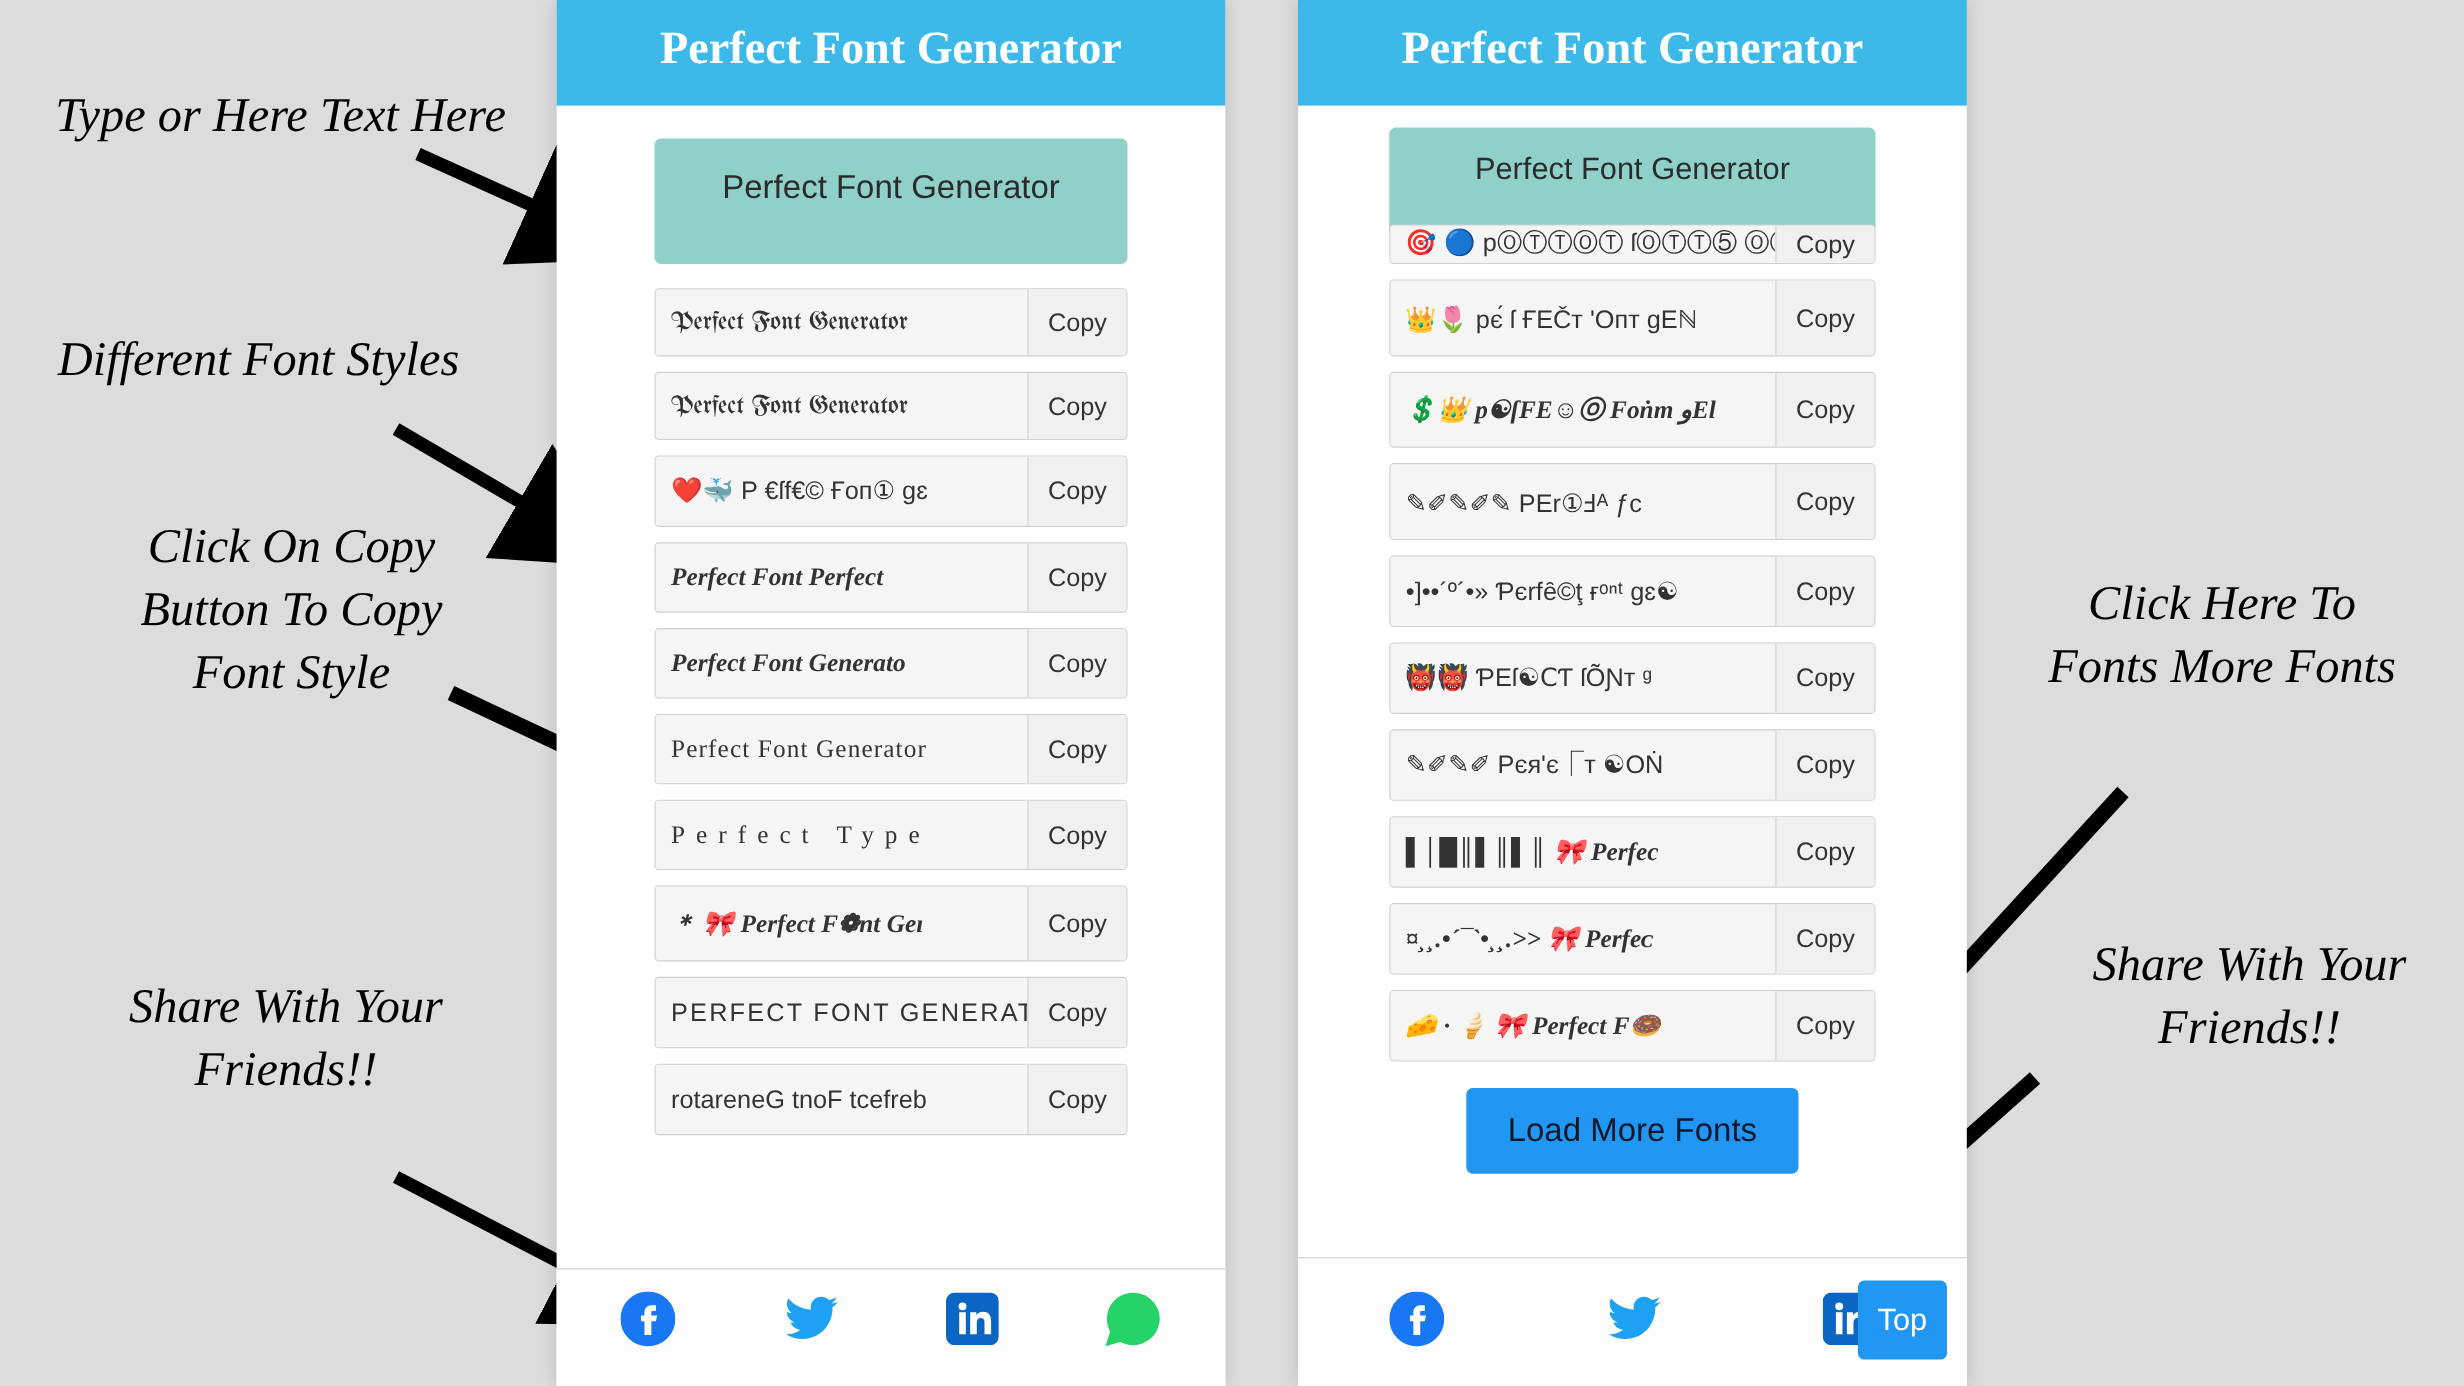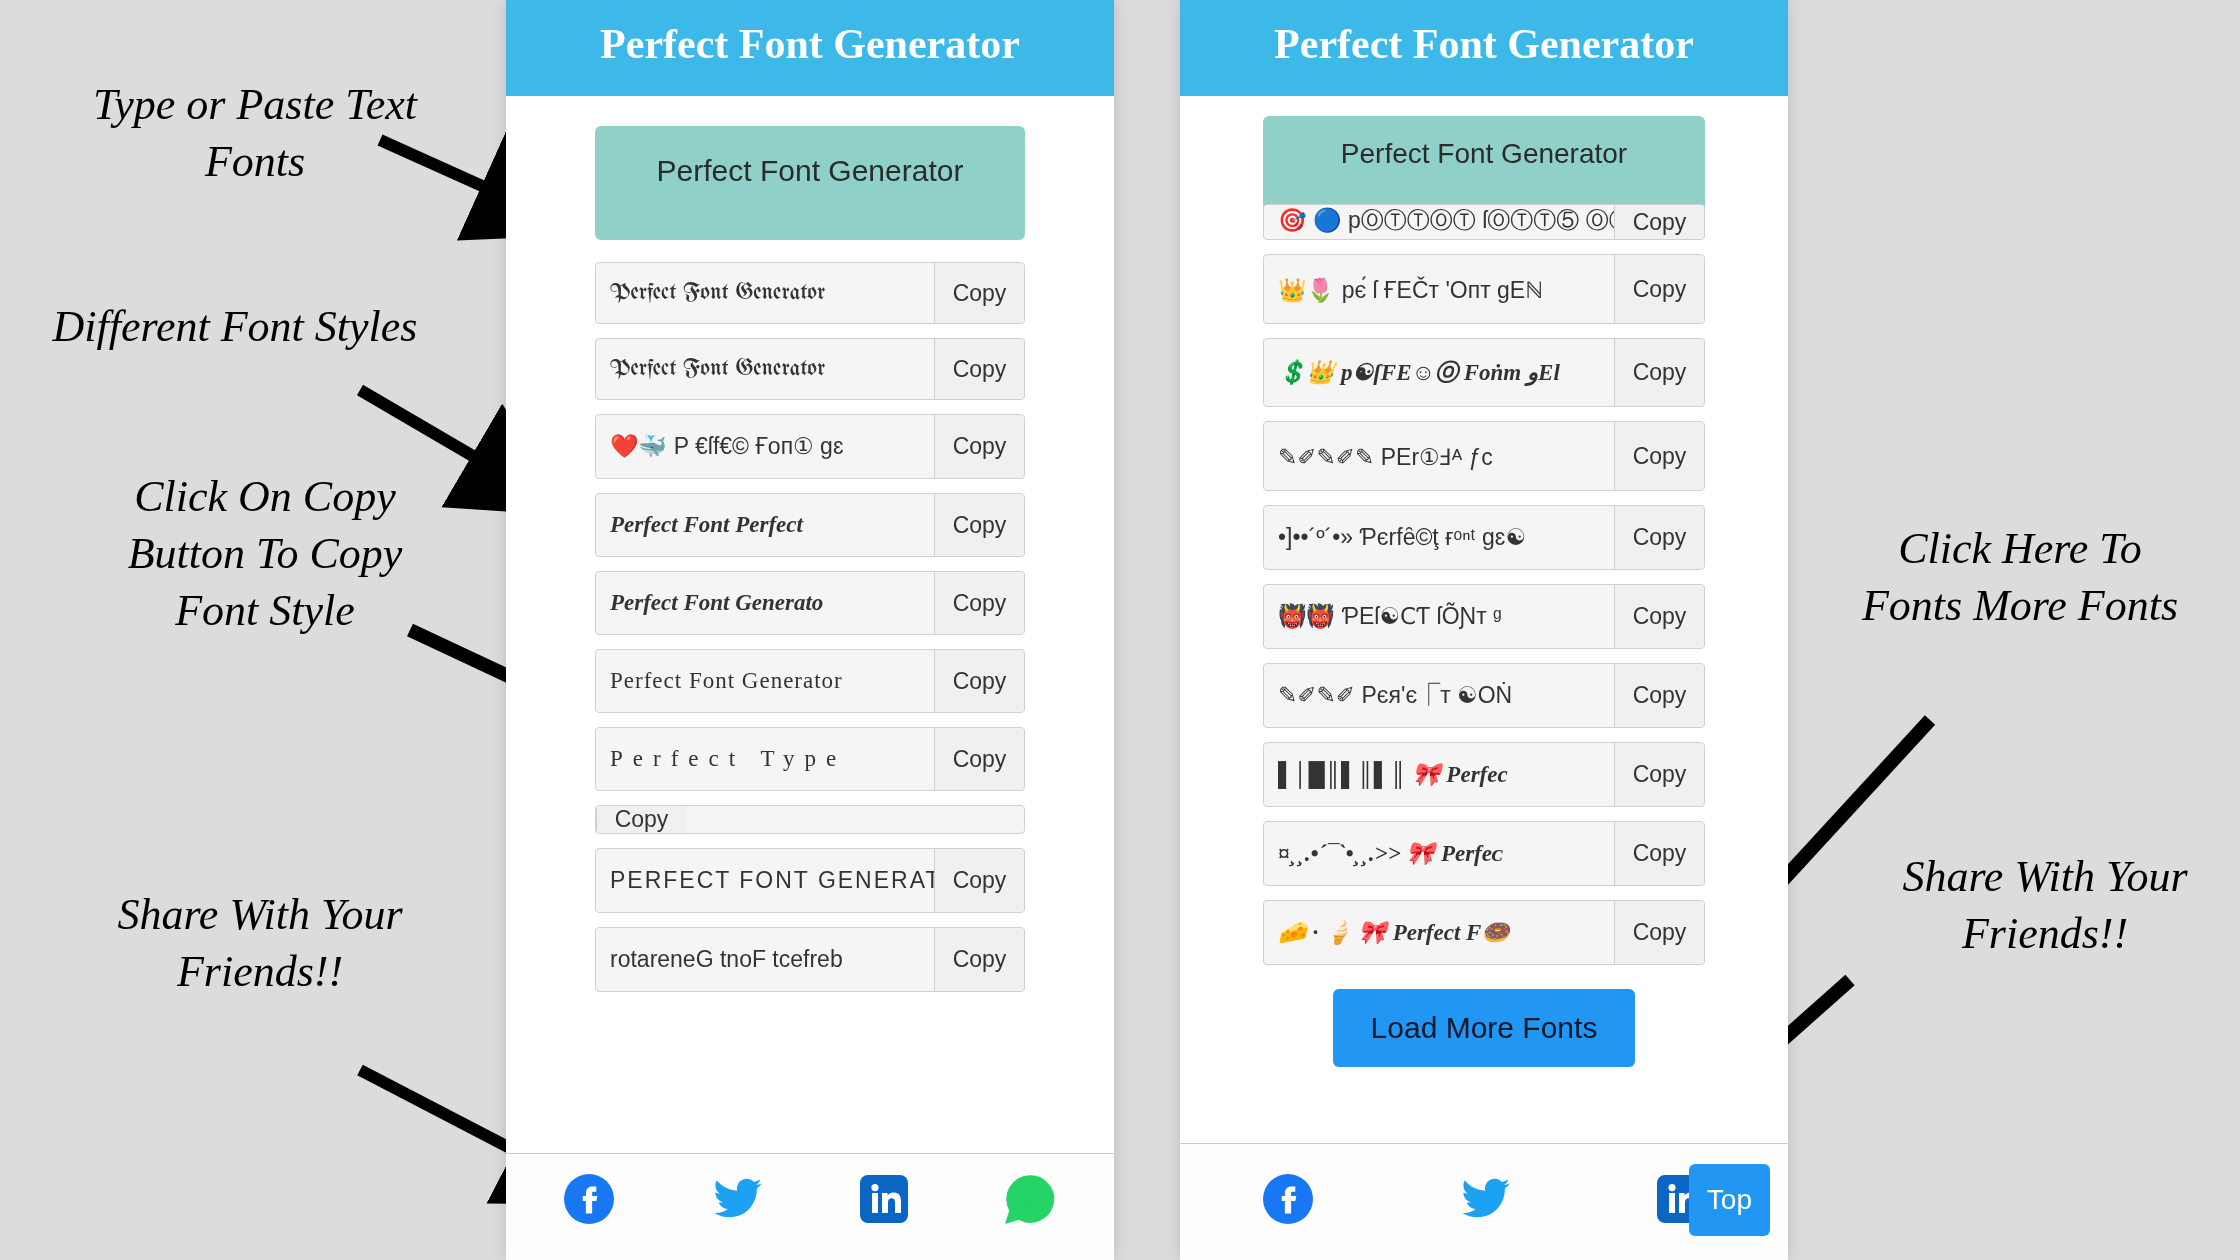--- a/index.html
+++ b/index.html
@@ -148,21 +148,21 @@
     .fb-color { fill: #1877f2; }
     .tw-color { fill: #1da1f2; }
     .li-color { fill: #0a66c2; }
     .wa-color { fill: #25d366; stroke: #25d366; }
 
     svg.arrow { position: absolute; }
   </style>
 </head>
 <body>
 
-<div class="annotation" style="left:40px; top:76px; width:430px;">Type or Paste Text Fonts</div>
+<div class="annotation" style="left:40px; top:76px; width:430px;">Type or Here Text Here</div>
 <div class="annotation" style="left:50px; top:298px; width:370px;">Different Font Styles</div>
 <div class="annotation" style="left:90px; top:468px; width:350px;">Click On Copy Button To Copy Font Style</div>
 <div class="annotation" style="left:110px; top:886px; width:300px;">Share With Your Friends!!</div>
 
 <div class="annotation" style="left:1850px; top:520px; width:340px;">Click Here To Fonts More Fonts</div>
 <div class="annotation" style="left:1880px; top:848px; width:330px;">Share With Your Friends!!</div>
 
 <svg class="arrow" style="left:370px; top:120px;" width="260" height="150">
   <defs>
       <marker id="ah1" markerWidth="12" markerHeight="12" refX="9" refY="5" orient="auto">
@@ -213,20 +213,21 @@
       </div>
       <div class="row">
         <div class="styled outline">Perfect Font Generator</div>
         <div class="copy">Copy</div>
       </div>
       <div class="row">
         <div class="styled spaced">Perfect Type</div>
         <div class="copy">Copy</div>
       </div>
       <div class="row">
+        <div class="styled italic">＊ 🎀  Perfect F❁nt Geı</div>
         <div class="copy">Copy</div>
       </div>
       <div class="row">
         <div class="styled smallcaps">PERFECT FONT GENERATOR</div>
         <div class="copy">Copy</div>
       </div>
       <div class="row">
         <div class="styled ">rotareneG tnoF tcefreb</div>
         <div class="copy">Copy</div>
       </div>

